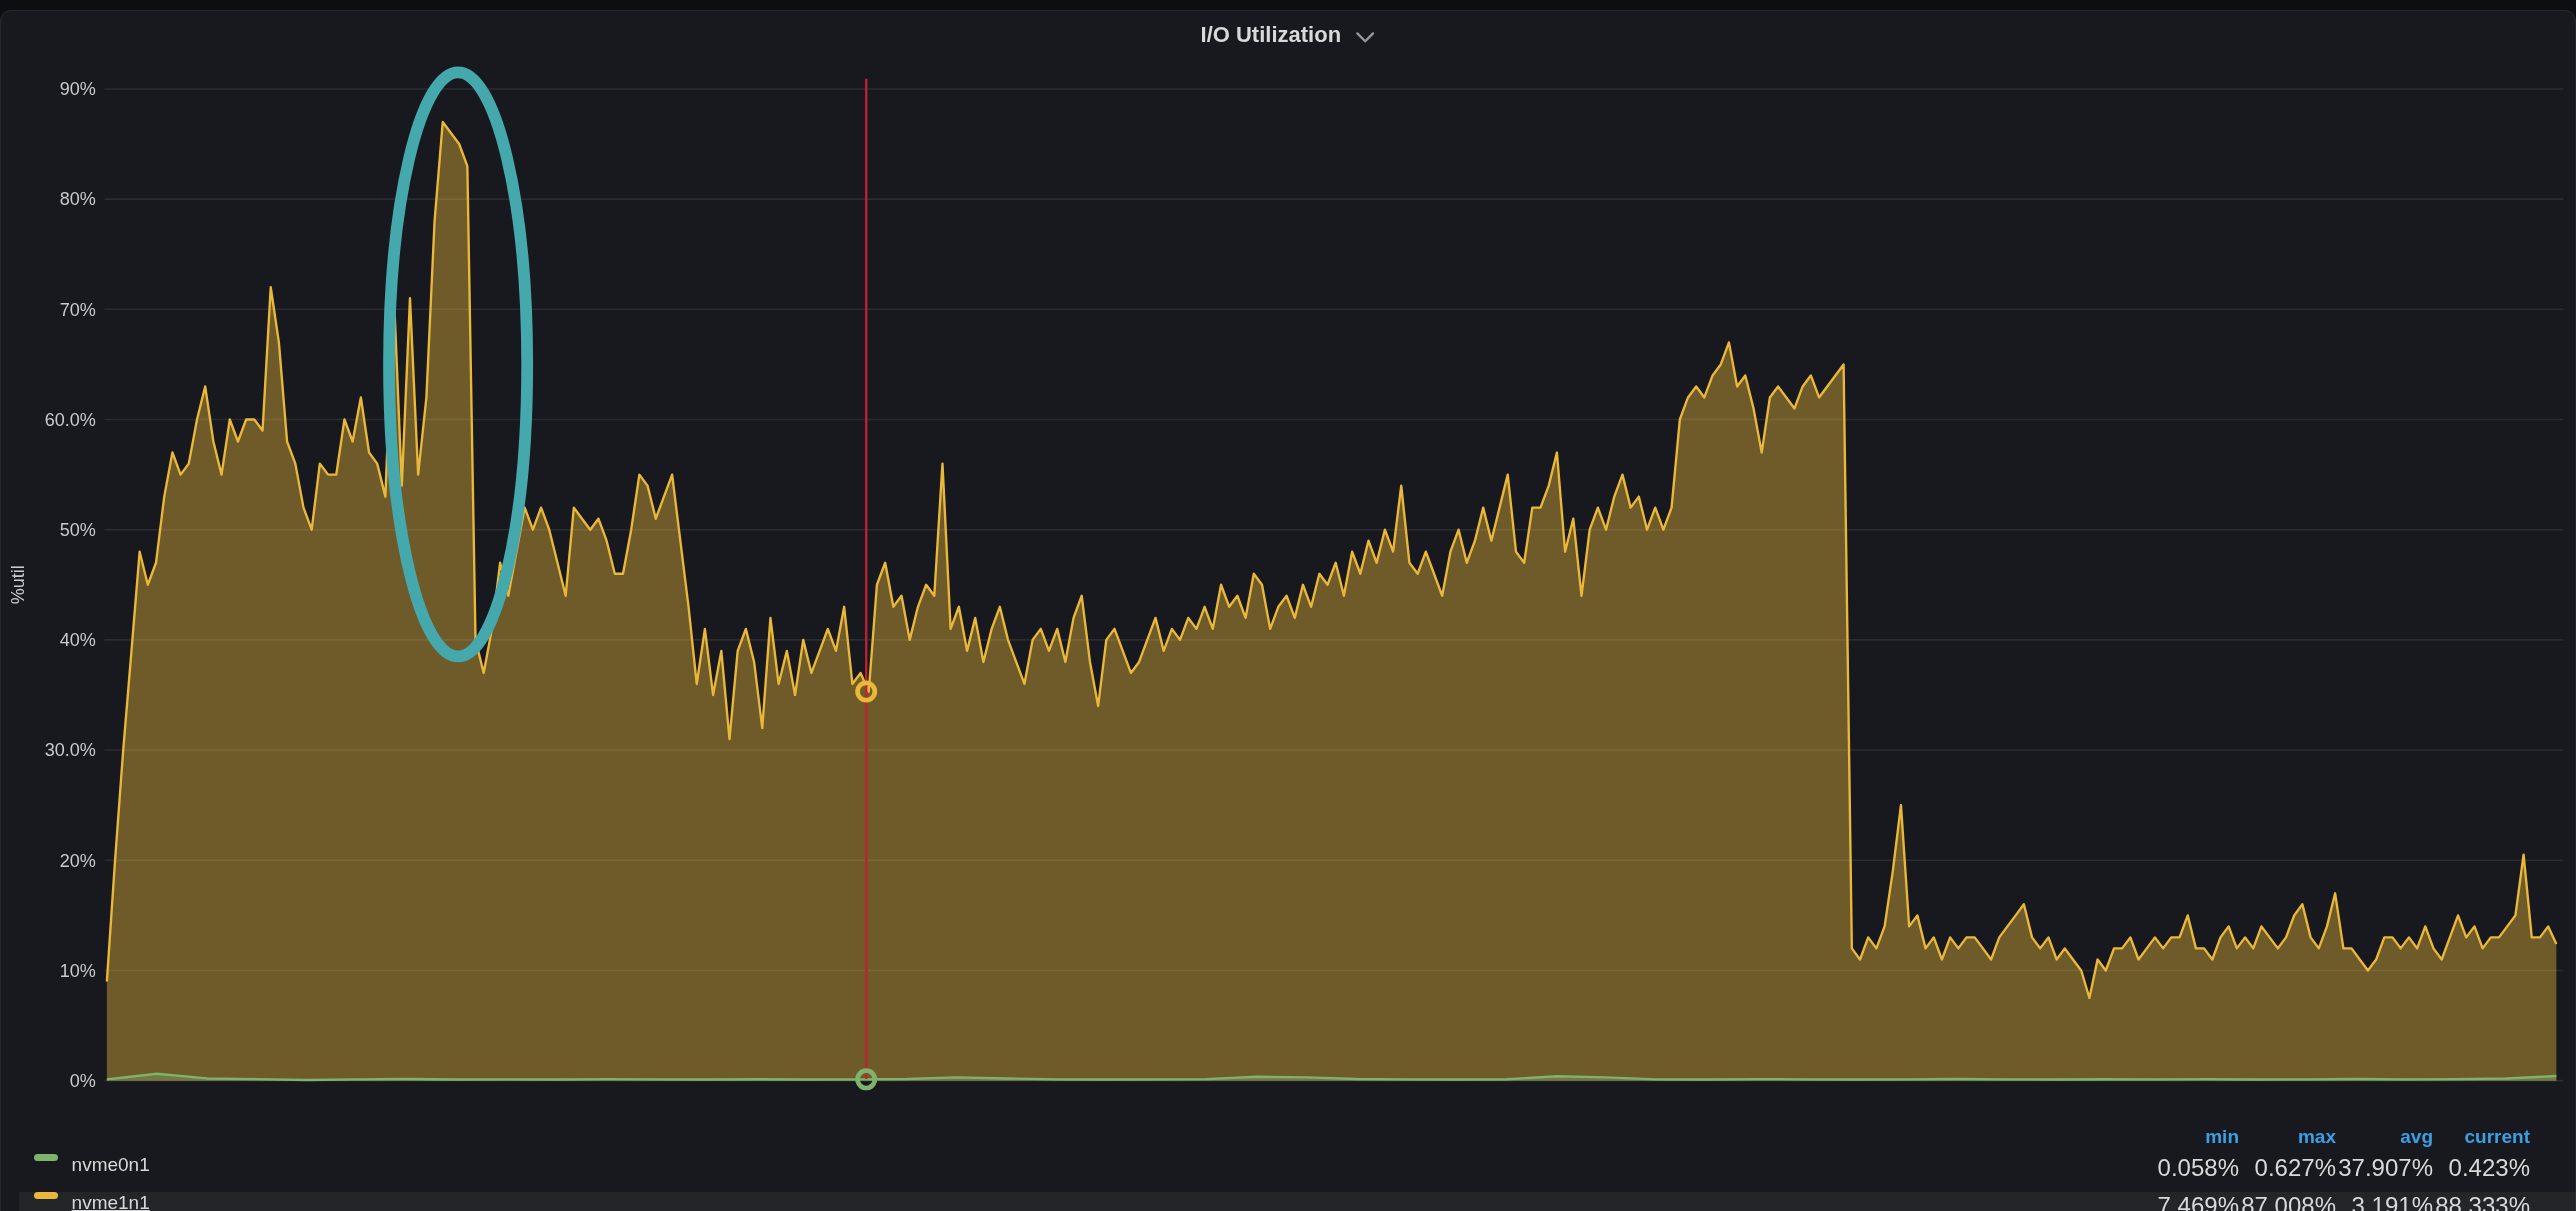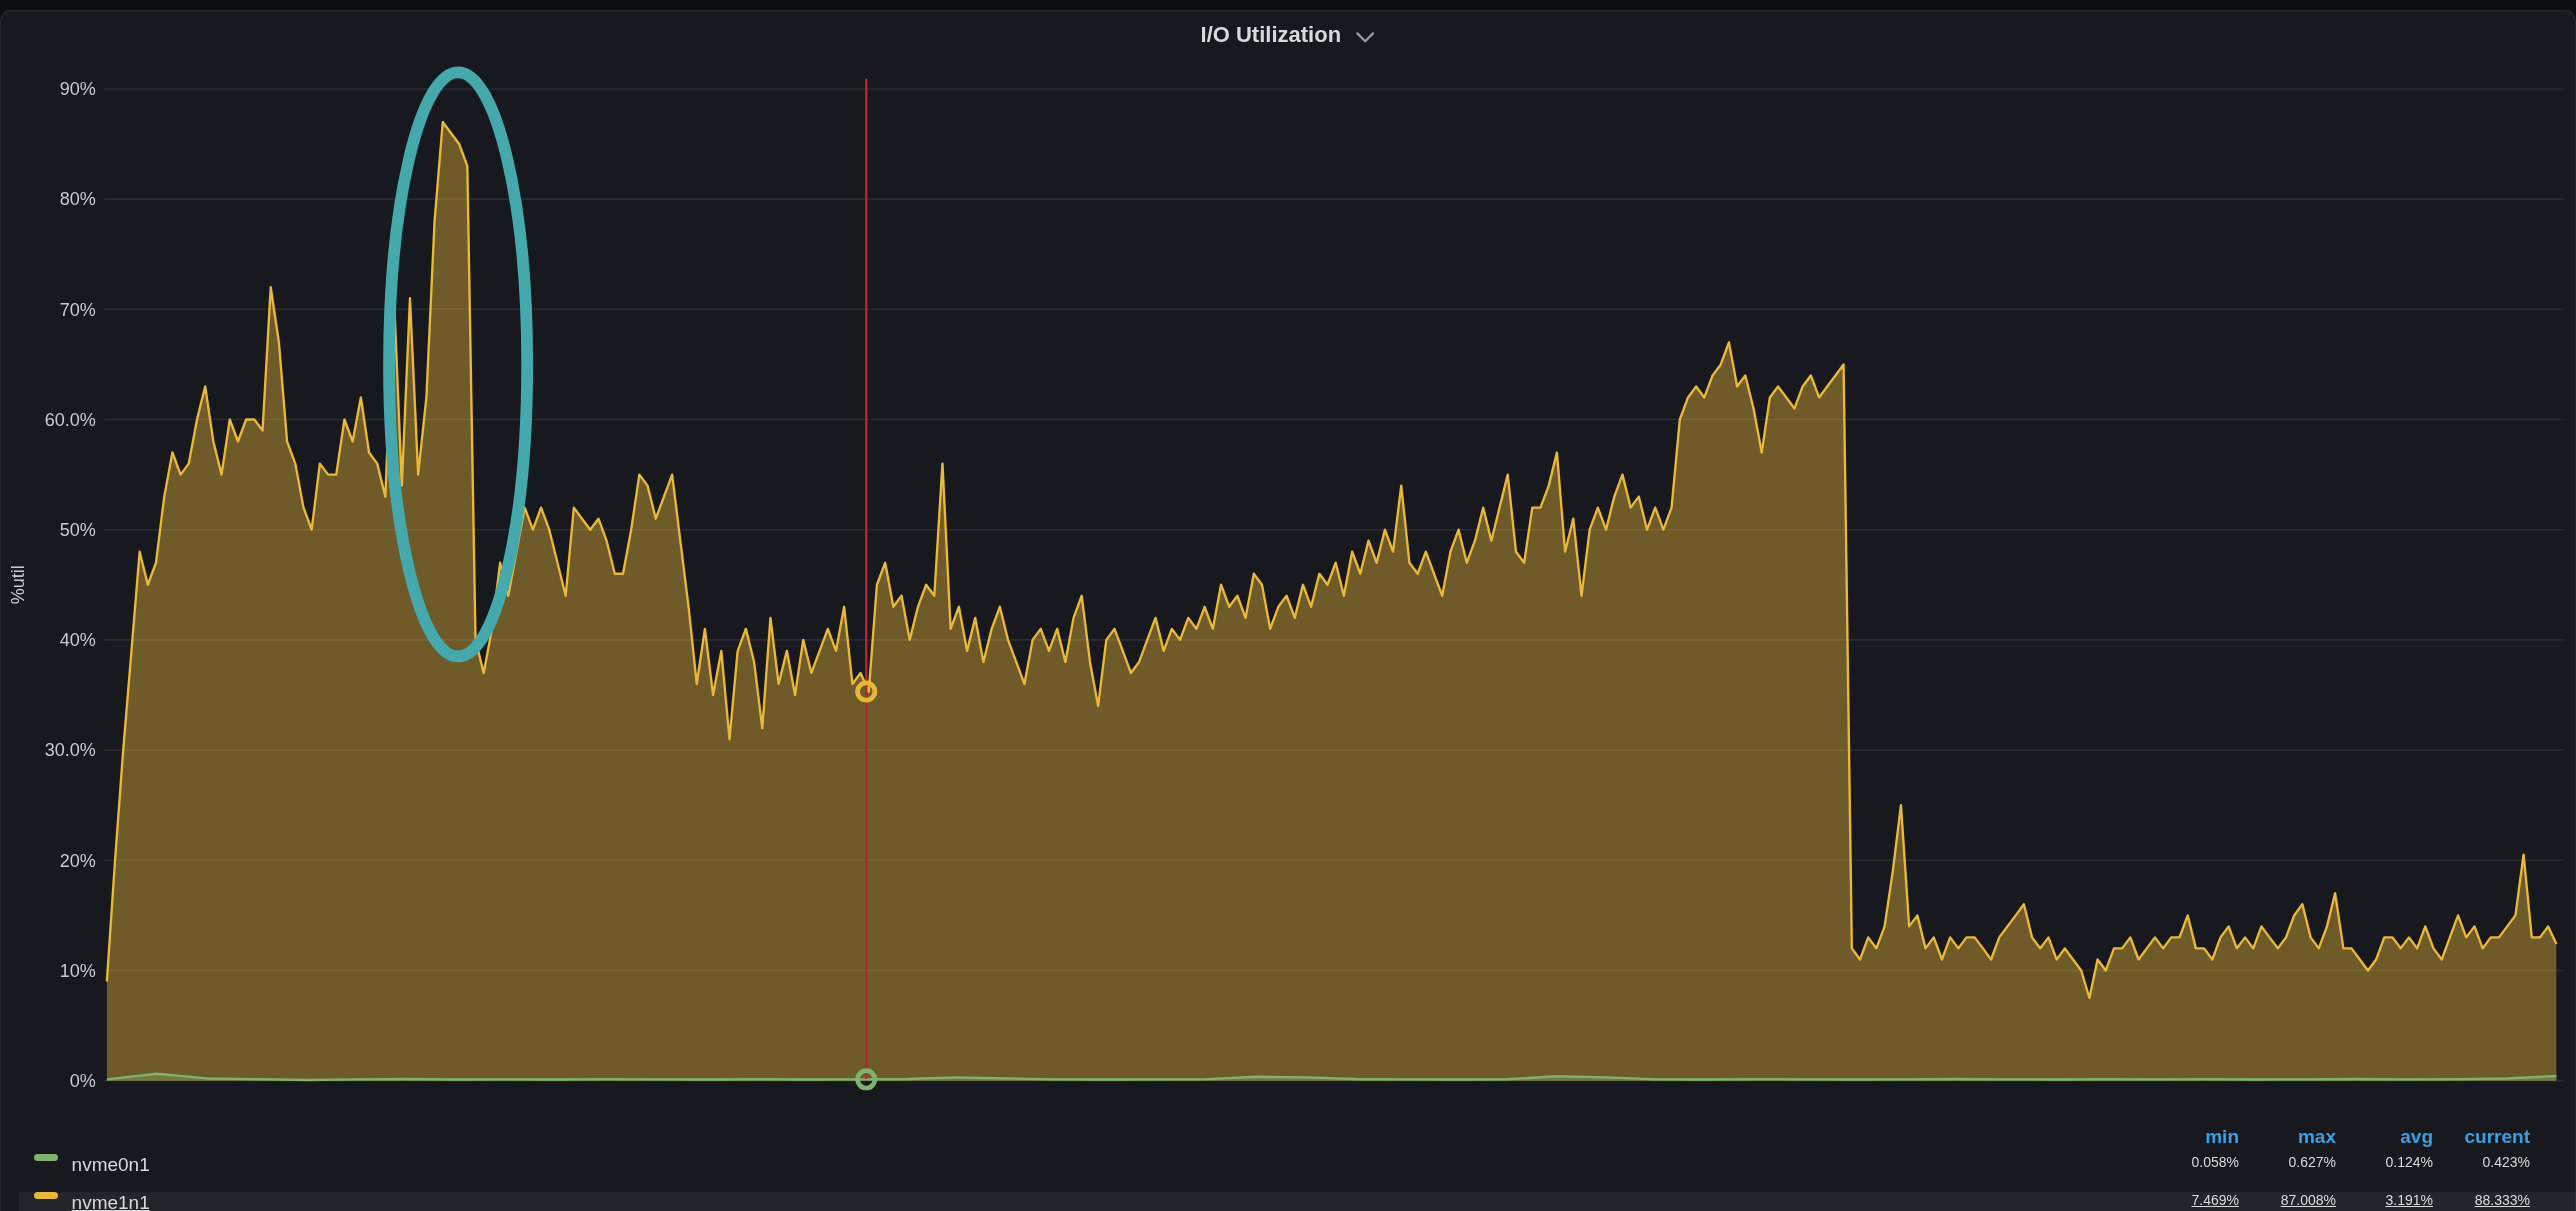--- a/index.html
+++ b/index.html
@@ -24,21 +24,21 @@
   .tt-val{margin-left:auto;font-weight:bold;color:#EFEFF1;}
   .legend{position:absolute;left:0;right:0;top:1099px;bottom:0;z-index:4;}
   .legend-cells{display:flex;margin-left:auto;padding-right:46px;}
   .legend-cell{width:97px;text-align:right;}
   .legend-head{display:flex;align-items:center;height:35px;font-size:19px;font-weight:bold;margin-top:20px;}
   .legend-head .legend-cell{color:#3A9FE5;cursor:pointer;}
   .legend-row{display:flex;align-items:flex-start;height:38px;padding-left:34px;font-size:19px;color:#D8D9DA;}
   .legend-row.hl{background:linear-gradient(to right,transparent 19px,rgba(255,255,255,0.05) 19px);text-decoration:underline;}
   .series-dash{width:23.6px;height:7px;border-radius:3.9px;flex:none;margin-right:14px;}
   .series-name{cursor:pointer;}
-  .legend-row .legend-cell{font-size:14px;}
+  .legend-row .legend-cell{font-size:24px;}
 </style>
 </head>
 <body>
 
 <div class="screen">
   <div class="top-strip"></div>
   <div class="panel"></div>
 
   <svg id="chart" viewBox="0 0 3278 1542" xmlns="http://www.w3.org/2000/svg">
       <line x1="133" y1="113" x2="3262" y2="113" stroke="#CCCCDC" stroke-opacity="0.11" stroke-width="2"></line>
@@ -89,21 +89,21 @@
           <span class="legend-cell">current</span>
         </div>
     </div>
     <div id="legend-rows">
         <div class="legend-row">
           <span class="series-dash" style="background: rgb(126, 178, 109);"></span>
           <span class="series-name">nvme0n1</span>
           <div class="legend-cells">
             <span class="legend-cell">0.058%</span>
             <span class="legend-cell">0.627%</span>
-            <span class="legend-cell">0.124%</span>
+            <span class="legend-cell">37.907%</span>
             <span class="legend-cell">0.423%</span>
           </div>
         </div>
         <div class="legend-row hl">
           <span class="series-dash" style="background: rgb(234, 184, 57);"></span>
           <span class="series-name">nvme1n1</span>
           <div class="legend-cells">
             <span class="legend-cell">7.469%</span>
             <span class="legend-cell">87.008%</span>
             <span class="legend-cell">3.191%</span>

